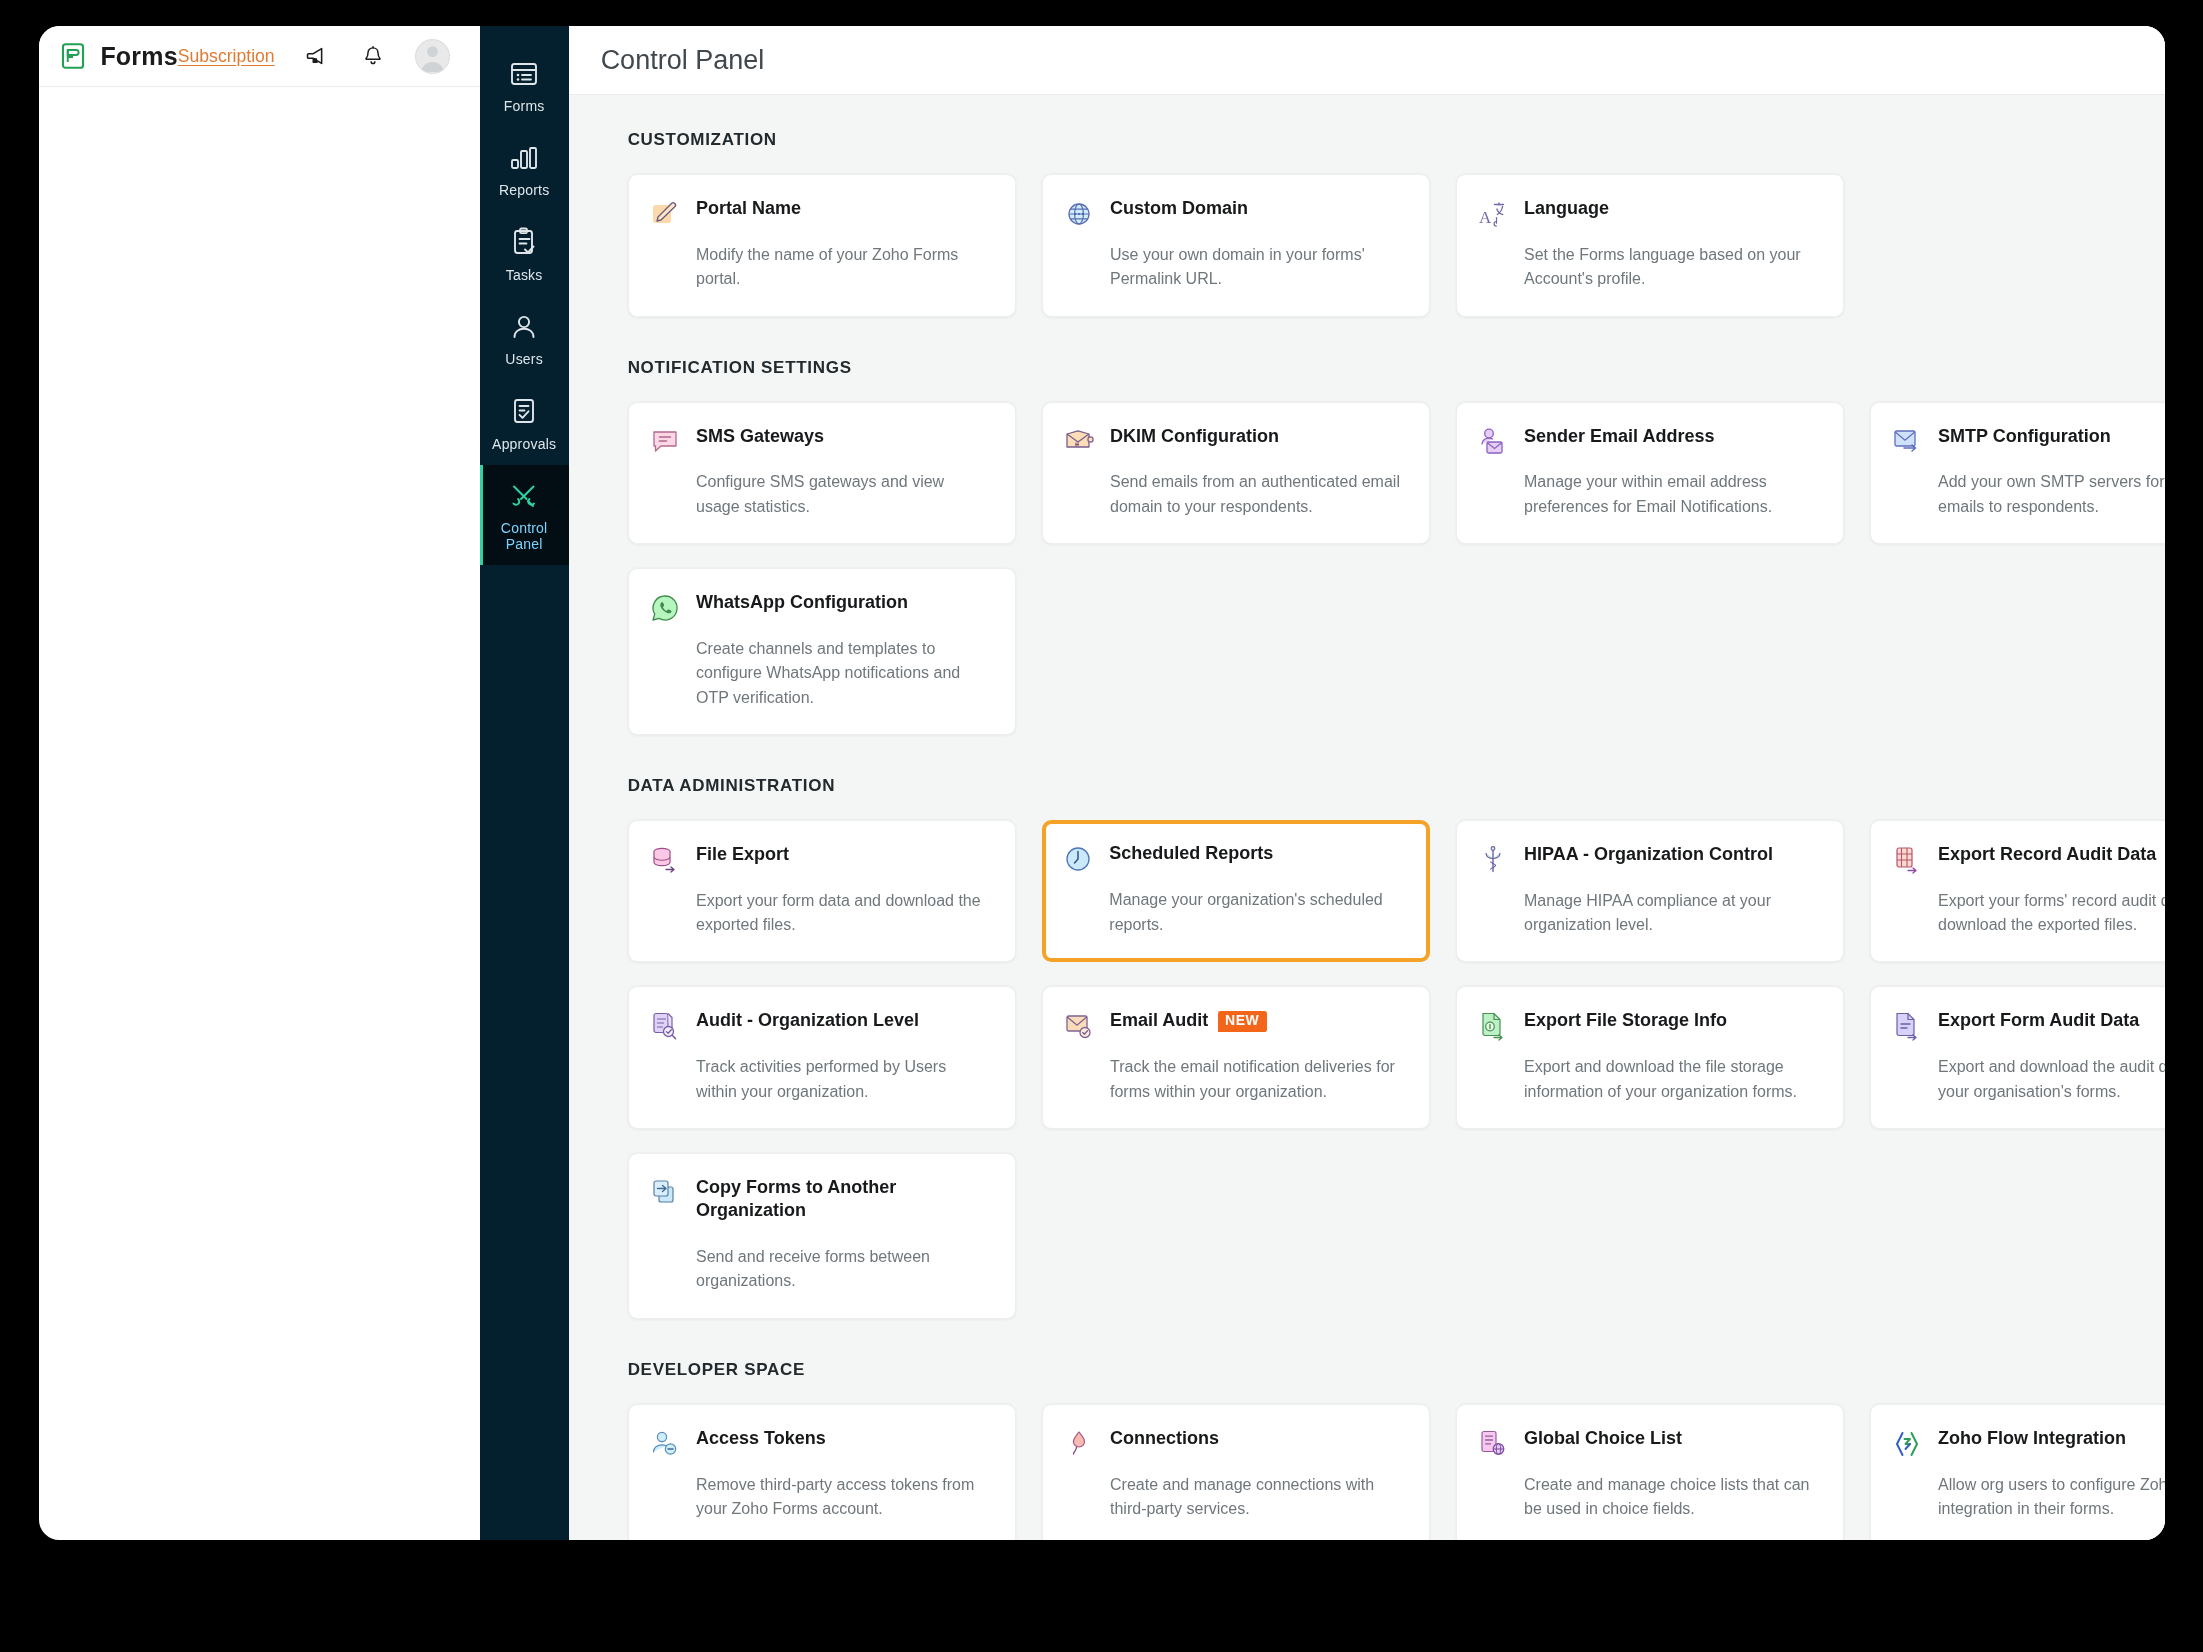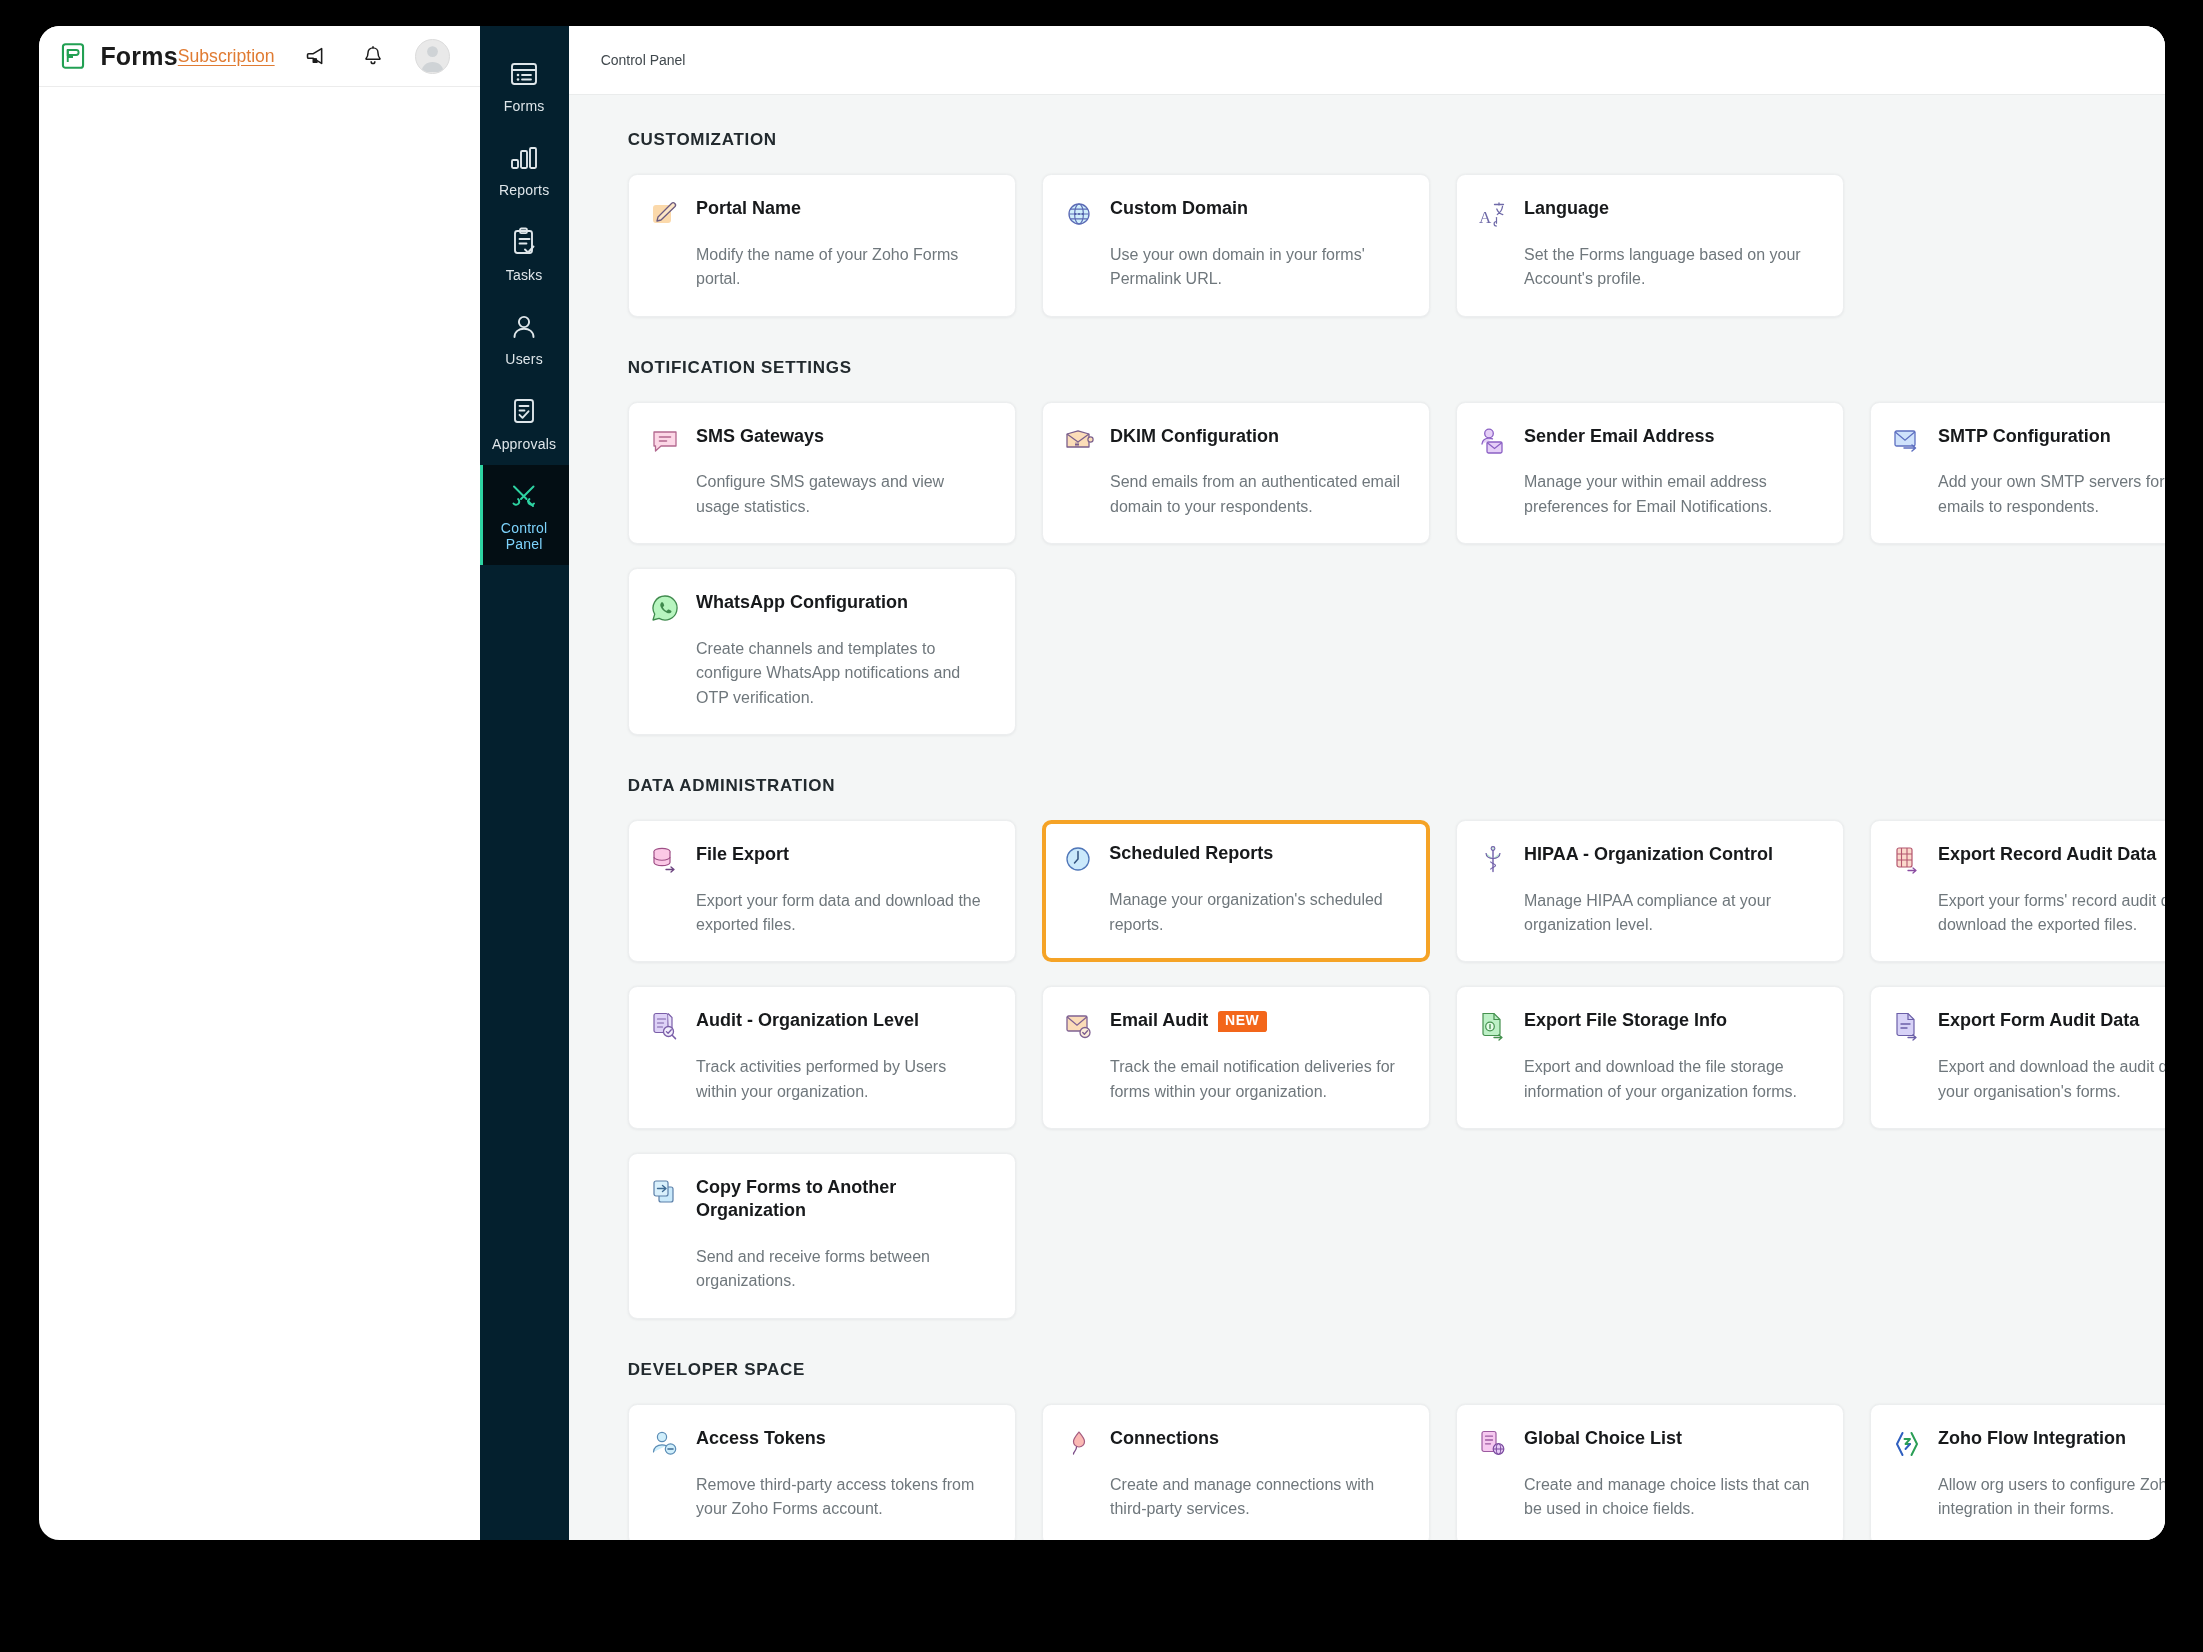--- a/index.html
+++ b/index.html
@@ -72,21 +72,21 @@
   }
   .nav-icon { width: 32px; height: 32px; display:block; }
 
   
   .main { flex:1; display:flex; flex-direction:column; min-width:0; background:#f4f6f6; }
   .page-header {
     background:#ffffff; height: 69px; min-height:69px;
     display:flex; align-items:center; padding: 0 32px;
     border-bottom: 0.9px solid #eaecec;
   }
-  .page-title { font-size: 14px; color:#40484d; }
+  .page-title { font-size: 27px; color:#40484d; }
 
   .content {
     flex:1; overflow: hidden; padding: 35px 59px 18.6px 59px;
   }
   .section-title {
     font-size: 17px; font-weight: 700; color: #222a2e;
     letter-spacing: 0.7px; margin-bottom: 24px;
   }
   .section { margin-bottom: 41px; }
   .grid {

